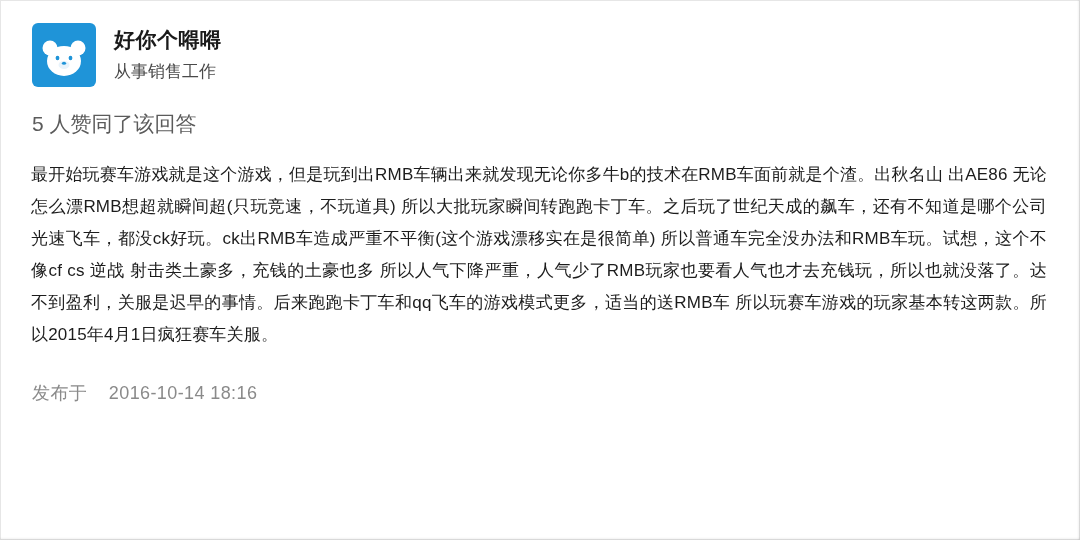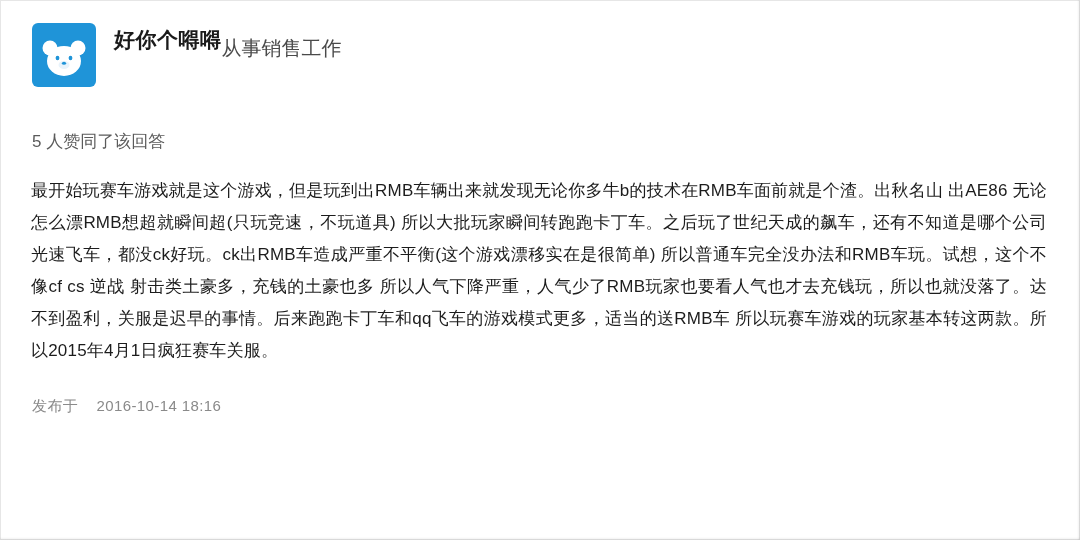--- a/index.html
+++ b/index.html
@@ -59,65 +59,65 @@
   .avatar .bear {
     position: absolute;
     left: 50%;
     top: 54%;
     transform: translate(-50%, -50%);
     width: 46px;
     height: 40px;
   }
   .author-meta {
     display: flex;
-    flex-direction: row;
+    flex-direction: column;
     justify-content: center;
     padding-top: 4px;
     font-family: Liberation Serif, serif;
   }
   .author-name {
     font-size: 21px;
     font-weight: bold;
     color: #1a1a1a;
     letter-spacing: 0.5px;
     line-height: 1.25;
   }
   .author-bio {
     margin-top: 9px;
-    font-size: 20px;
+    font-size: 17px;
     color: #4a4a4a;
     line-height: 1.2;
   }
 
   
   .vote-line {
-    margin-top: 45px;
+    margin-top: 24px;
     padding-left: 3px;
-    font-size: 17px;
+    font-size: 21px;
     color: #5b5b5b;
     line-height: 1.2;
   }
 
   
   .answer-body {
     margin-top: 23px;
     padding-left: 2px;
     font-size: 17px;
     color: #1c1c1c;
     line-height: 1.88;
     letter-spacing: 0.2px;
     text-align: justify;
     width: 1016px;
   }
 
   
   .publish-time {
     margin-top: 30px;
     padding-left: 3px;
-    font-size: 15px;
+    font-size: 18px;
     color: #8a8a8a;
     letter-spacing: 0.4px;
   }
 
   
   .edge-shadow-right {
     position: absolute;
     top: 0;
     right: 0;
     width: 3px;

